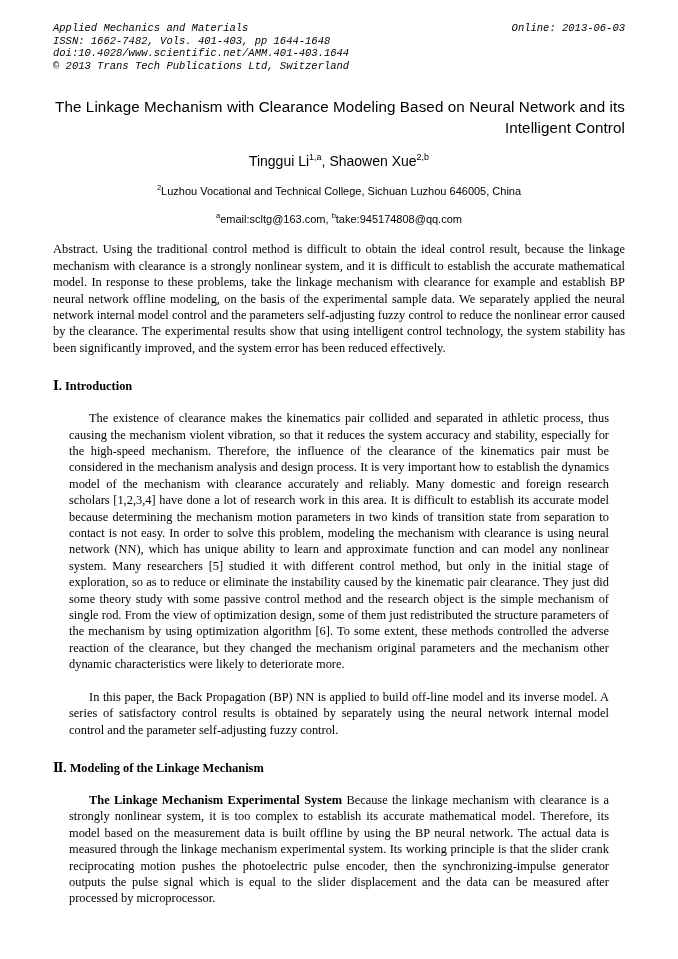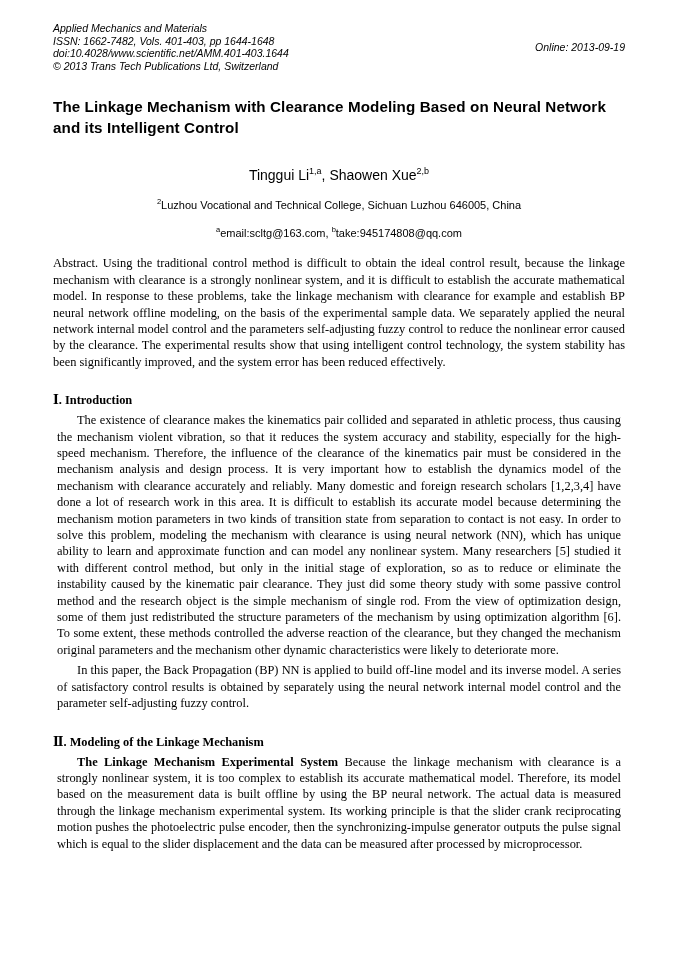--- a/index.html
+++ b/index.html
@@ -20,51 +20,51 @@
     height: 959px;
     box-sizing: border-box;
     padding: 22px 53px 0 53px;
     overflow: hidden;
   }
 
   
   .masthead {
     display: flex;
     justify-content: space-between;
-    align-items: center;
-    font-family: Liberation Sans, sans-serif;
+    align-items: flex-start;
+    font-family: Liberation Mono, monospace;
     font-style: italic;
     font-size: 10.5px;
     line-height: 12.6px;
     color: #000;
     gap: 16px;
   }
   .masthead-left div { white-space: nowrap; }
   .masthead-right {
     font-style: italic;
     font-size: 10.5px;
     white-space: nowrap;
     padding-top: 0px;
   }
 
   
   .title {
     font-family: "Liberation Sans", "DejaVu Sans", sans-serif;
-    font-weight: bold;
+    font-weight: normal;
     font-size: 15.2px;
     line-height: 21px;
-    text-align: left;
+    text-align: right;
     margin-top: 24px;
     letter-spacing: 0.1px;
   }
   .authors {
     font-family: "Liberation Sans", "DejaVu Sans", sans-serif;
     font-size: 14px;
     text-align: center;
-    margin-top: 24px;
+    margin-top: 10px;
     line-height: 18px;
   }
   .authors sup { font-size: 9px; vertical-align: super; }
 
   .affil {
     font-family: "Liberation Sans", "DejaVu Sans", sans-serif;
     font-size: 11px;
     text-align: center;
     margin-top: 11px;
     line-height: 14px;
@@ -108,39 +108,39 @@
     margin-bottom: 1px;
   }
   .section-head .numeral {
     font-family: "Liberation Serif", "DejaVu Serif", serif;
   }
   p.body {
     font-size: 12.4px;
     line-height: 16.4px;
     text-align: justify;
     text-justify: inter-word;
-    margin: 4px;
+    margin: 16px;
     text-indent: 20px;
   }
   p.body + p.body { margin-top: 0px; }
   .subsection-lead { font-weight: bold; }
 </style>
 </head>
 <body>
 
 <div class="page">
 
   <div class="masthead">
     <div class="masthead-left">
       <div>Applied Mechanics and Materials</div>
       <div>ISSN: 1662-7482, Vols. 401-403, pp 1644-1648</div>
       <div>doi:10.4028/www.scientific.net/AMM.401-403.1644</div>
       <div>© 2013 Trans Tech Publications Ltd, Switzerland</div>
     </div>
-    <div class="masthead-right">Online: 2013-09-19</div>
+    <div class="masthead-right">Online: 2013-06-03</div>
   </div>
 
   <div class="title">The Linkage Mechanism with Clearance Modeling Based on Neural Network and its Intelligent Control</div>
 
   <div class="authors">
     <span>Tinggui  Li</span><sup>1,a</sup><span>, </span><span>Shaowen  Xue</span><sup>2,b</sup>
   </div>
 
   <div class="affil">
     <sup>2</sup><span>Luzhou Vocational and Technical College, Sichuan Luzhou 646005, China</span>

